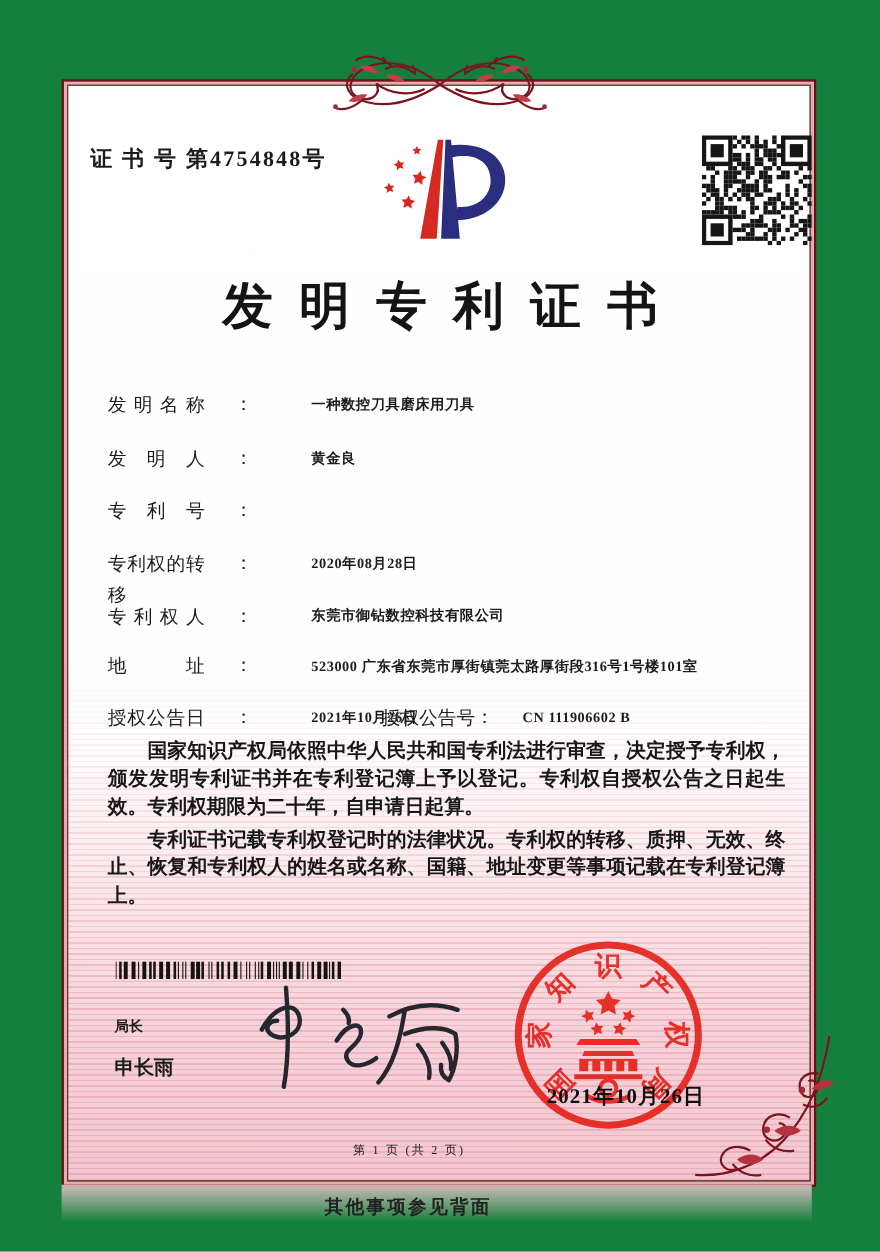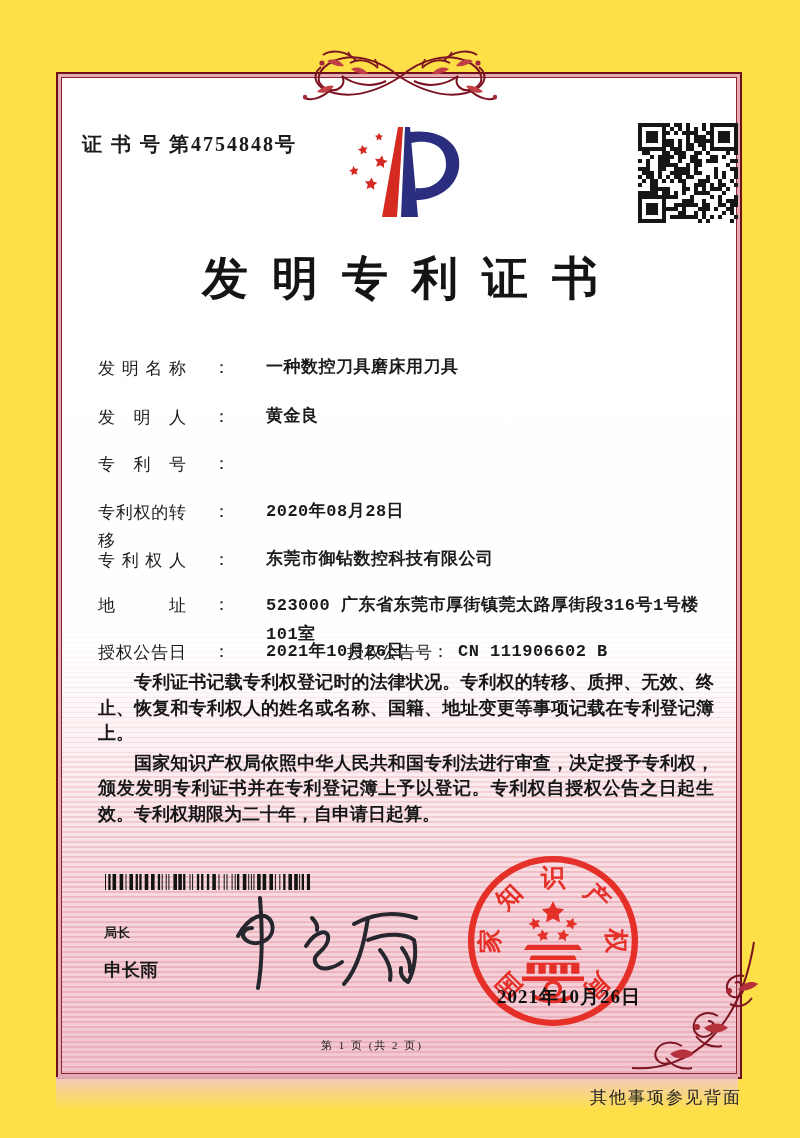--- a/index.html
+++ b/index.html
@@ -1,16 +1,16 @@
 <!DOCTYPE html>
 <html><head>
 <meta charset="utf-8">
 <style>
   html,body{margin:0;padding:0;background:#ffffff;}
-  .page{position:relative;width:800px;height:1138px;background:#fde047;overflow:hidden;
+  .page{position:relative;width:800px;height:1138px;background:#15803d;overflow:hidden;
         font-family:"Liberation Serif","DejaVu Serif",serif;color:#1b1b1b;}
 
   
   .frame{position:absolute;left:56px;top:72px;width:682px;height:1003px;
          border:2px solid #6d1019;box-shadow:inset 0 0 0 3px #e3acb5;}
   .frame-inner{position:absolute;inset:3px;border:1px solid #8d2430;}
   .frame-bg{position:absolute;inset:4px;
       background:linear-gradient(180deg,#ffffff 0%,#fffefe 58%,#fbeaee 72%,#f7d5dc 84%,#f2c6d0 100%);}
   .stripes{position:absolute;inset:4px;
       background:repeating-linear-gradient(0deg,rgba(221,136,150,.38) 0 1.5px,rgba(255,255,255,0) 1.5px 5px);
@@ -29,22 +29,22 @@
   .qr{position:absolute;left:638px;top:123px;}
   .title{position:absolute;left:0;right:0;top:248px;margin:0;text-align:center;
          font-size:46px;font-weight:700;letter-spacing:24px;padding-left:24px;color:#141414;}
 
   
   .frow{position:absolute;left:98px;right:80px;display:flex;align-items:flex-start;
         font-size:19px;line-height:28px;gap:27px;}
   .flabel{display:inline-block;width:88px;font-size:17px;text-align:justify;text-align-last:justify;
           flex:0 0 88px;padding-top:1px;}
   .fcolon{font-size:17px;}
-  .fval{margin-left:9px;font-weight:700;letter-spacing:.5px;
-        font-family:Liberation Mono, monospace;font-size:17px;}
+  .fval{margin-left:26px;font-weight:700;letter-spacing:.5px;
+        font-family:Liberation Serif, serif;font-size:13px;}
   .fval-flex{flex:1;}
   .grant{position:absolute;left:347px;display:flex;font-size:19px;line-height:28px;}
 
   
   .paras{position:absolute;left:98px;right:86px;top:670px;}
   .paras p{margin:0 0 4px 0;text-indent:2em;font-size:18px;line-height:25.5px;
            font-weight:700;color:#171717;text-align:justify;}
 
   
   .barcode{position:absolute;left:105px;top:874px;}
@@ -52,22 +52,22 @@
         font-family:"Liberation Sans","DejaVu Sans",sans-serif;}
   .director-name{position:absolute;left:104px;top:958px;font-size:18px;font-weight:700;
         font-family:Liberation Mono, monospace;}
   .signature{position:absolute;left:216px;top:888px;}
   .seal{position:absolute;left:462px;top:850px;}
   .seal text{font-family:"Liberation Serif","DejaVu Serif",serif;font-weight:700;}
   .seal-date{position:absolute;left:497px;top:984px;font-size:19px;font-weight:700;
         letter-spacing:1px;color:#101010;}
   .page-info{position:absolute;left:0;right:56px;top:1038px;text-align:center;
         font-size:11px;letter-spacing:2px;}
-  .back-note{position:absolute;left:0;right:58px;top:1086px;text-align:right;
-        font-size:17px;font-weight:400;letter-spacing:2px;color:#222;}
+  .back-note{position:absolute;left:0;right:58px;top:1086px;text-align:center;
+        font-size:17px;font-weight:700;letter-spacing:2px;color:#222;}
 </style>
 </head>
 <body>
 
 <div class="page">
 
   <div class="frame">
     <div class="frame-bg"></div>
     <div class="stripes"></div>
     <div class="frame-inner"></div>
@@ -411,22 +411,22 @@
       <span class="fcolon">：</span>
     <span class="fval">2021年10月26日</span>
   </div>
   <div class="grant" style="top:638px">
     <span style="font-size:17px;padding-top:1px">授权公告号</span>
       <span class="fcolon">：</span>
     <span class="fval">CN 111906602 B</span>
   </div>
 
   <div class="paras">
+    <p>国家知识产权局依照中华人民共和国专利法进行审查，决定授予专利权，颁发发明专利证书并在专利登记簿上予以登记。专利权自授权公告之日起生效。专利权期限为二十年，自申请日起算。</p>
     <p>专利证书记载专利权登记时的法律状况。专利权的转移、质押、无效、终止、恢复和专利权人的姓名或名称、国籍、地址变更等事项记载在专利登记簿上。</p>
-    <p>国家知识产权局依照中华人民共和国专利法进行审查，决定授予专利权，颁发发明专利证书并在专利登记簿上予以登记。专利权自授权公告之日起生效。专利权期限为二十年，自申请日起算。</p>
   </div>
 
   <svg class="barcode" id="barcode-svg" width="205" height="16" viewBox="0 0 205 16">
       <rect x="0.0" y="0" width="1.0" height="16" fill="#131313"></rect>
       <rect x="3.3" y="0" width="2.3" height="16" fill="#131313"></rect>
       <rect x="7.5" y="0" width="3.6" height="16" fill="#131313"></rect>
       <rect x="14.6" y="0" width="3.6" height="16" fill="#131313"></rect>
       <rect x="20.5" y="0" width="1.0" height="16" fill="#131313"></rect>
       <rect x="24.4" y="0" width="3.6" height="16" fill="#131313"></rect>
       <rect x="30.6" y="0" width="2.3" height="16" fill="#131313"></rect>

